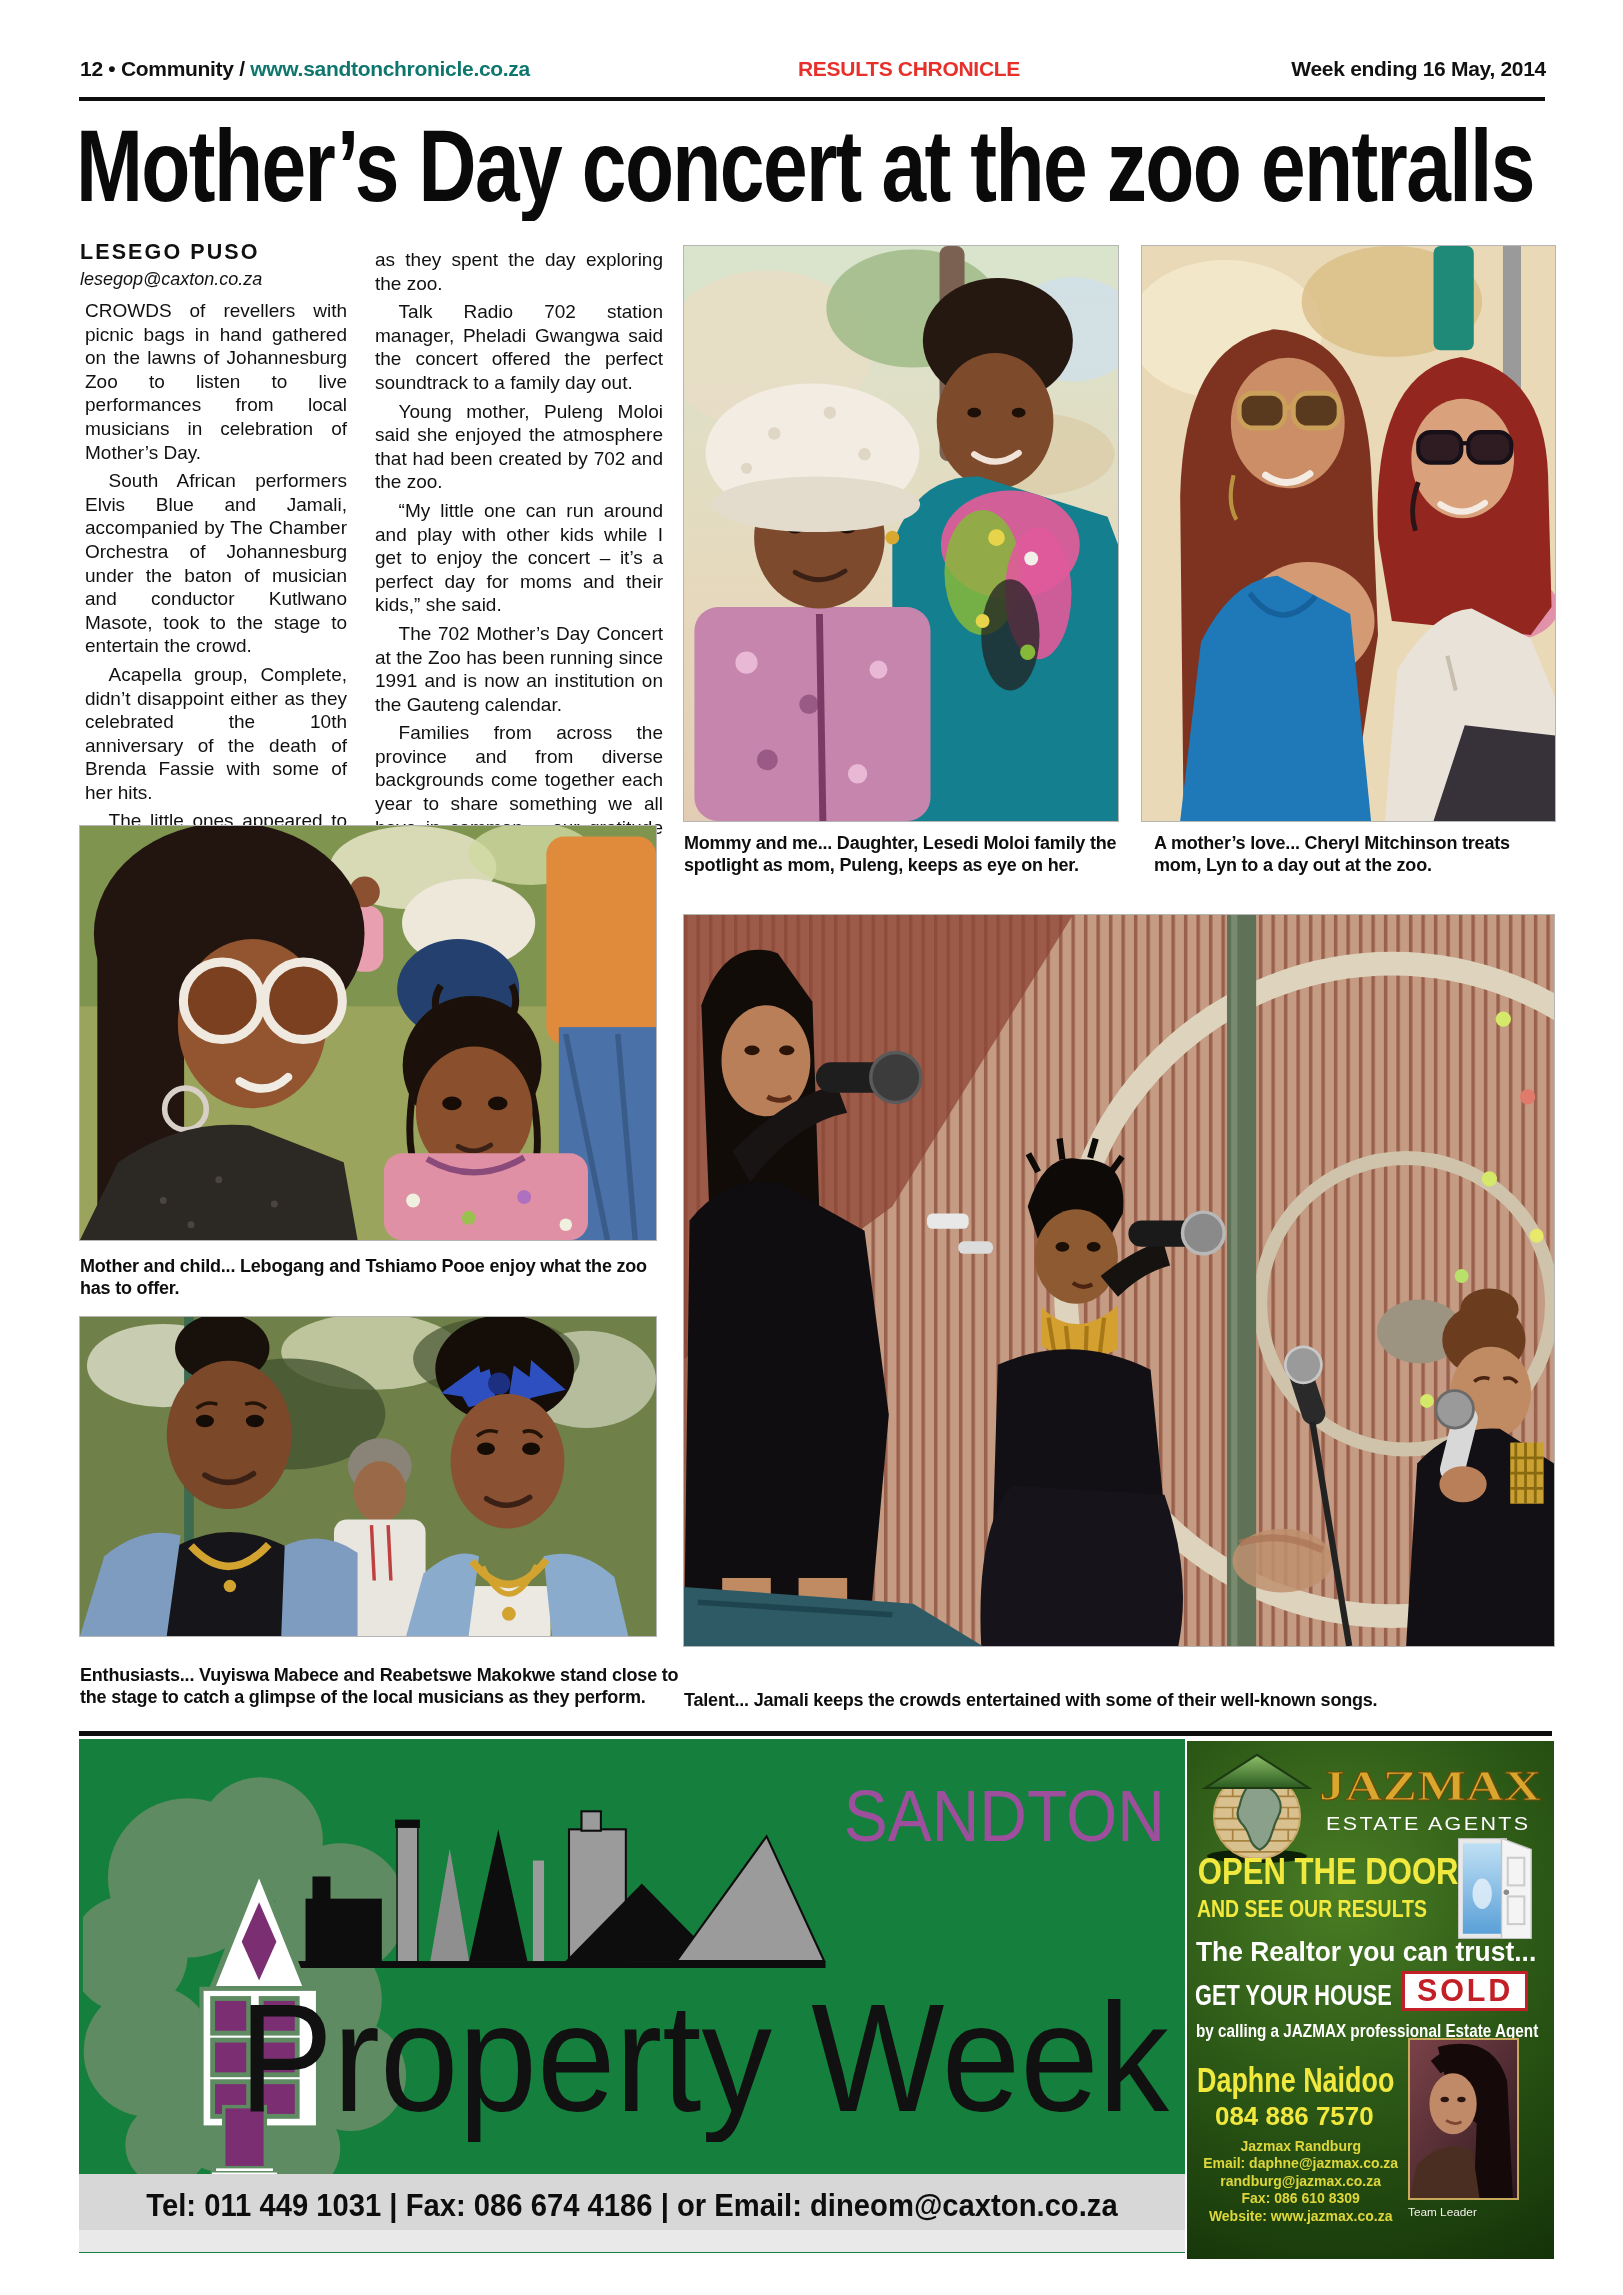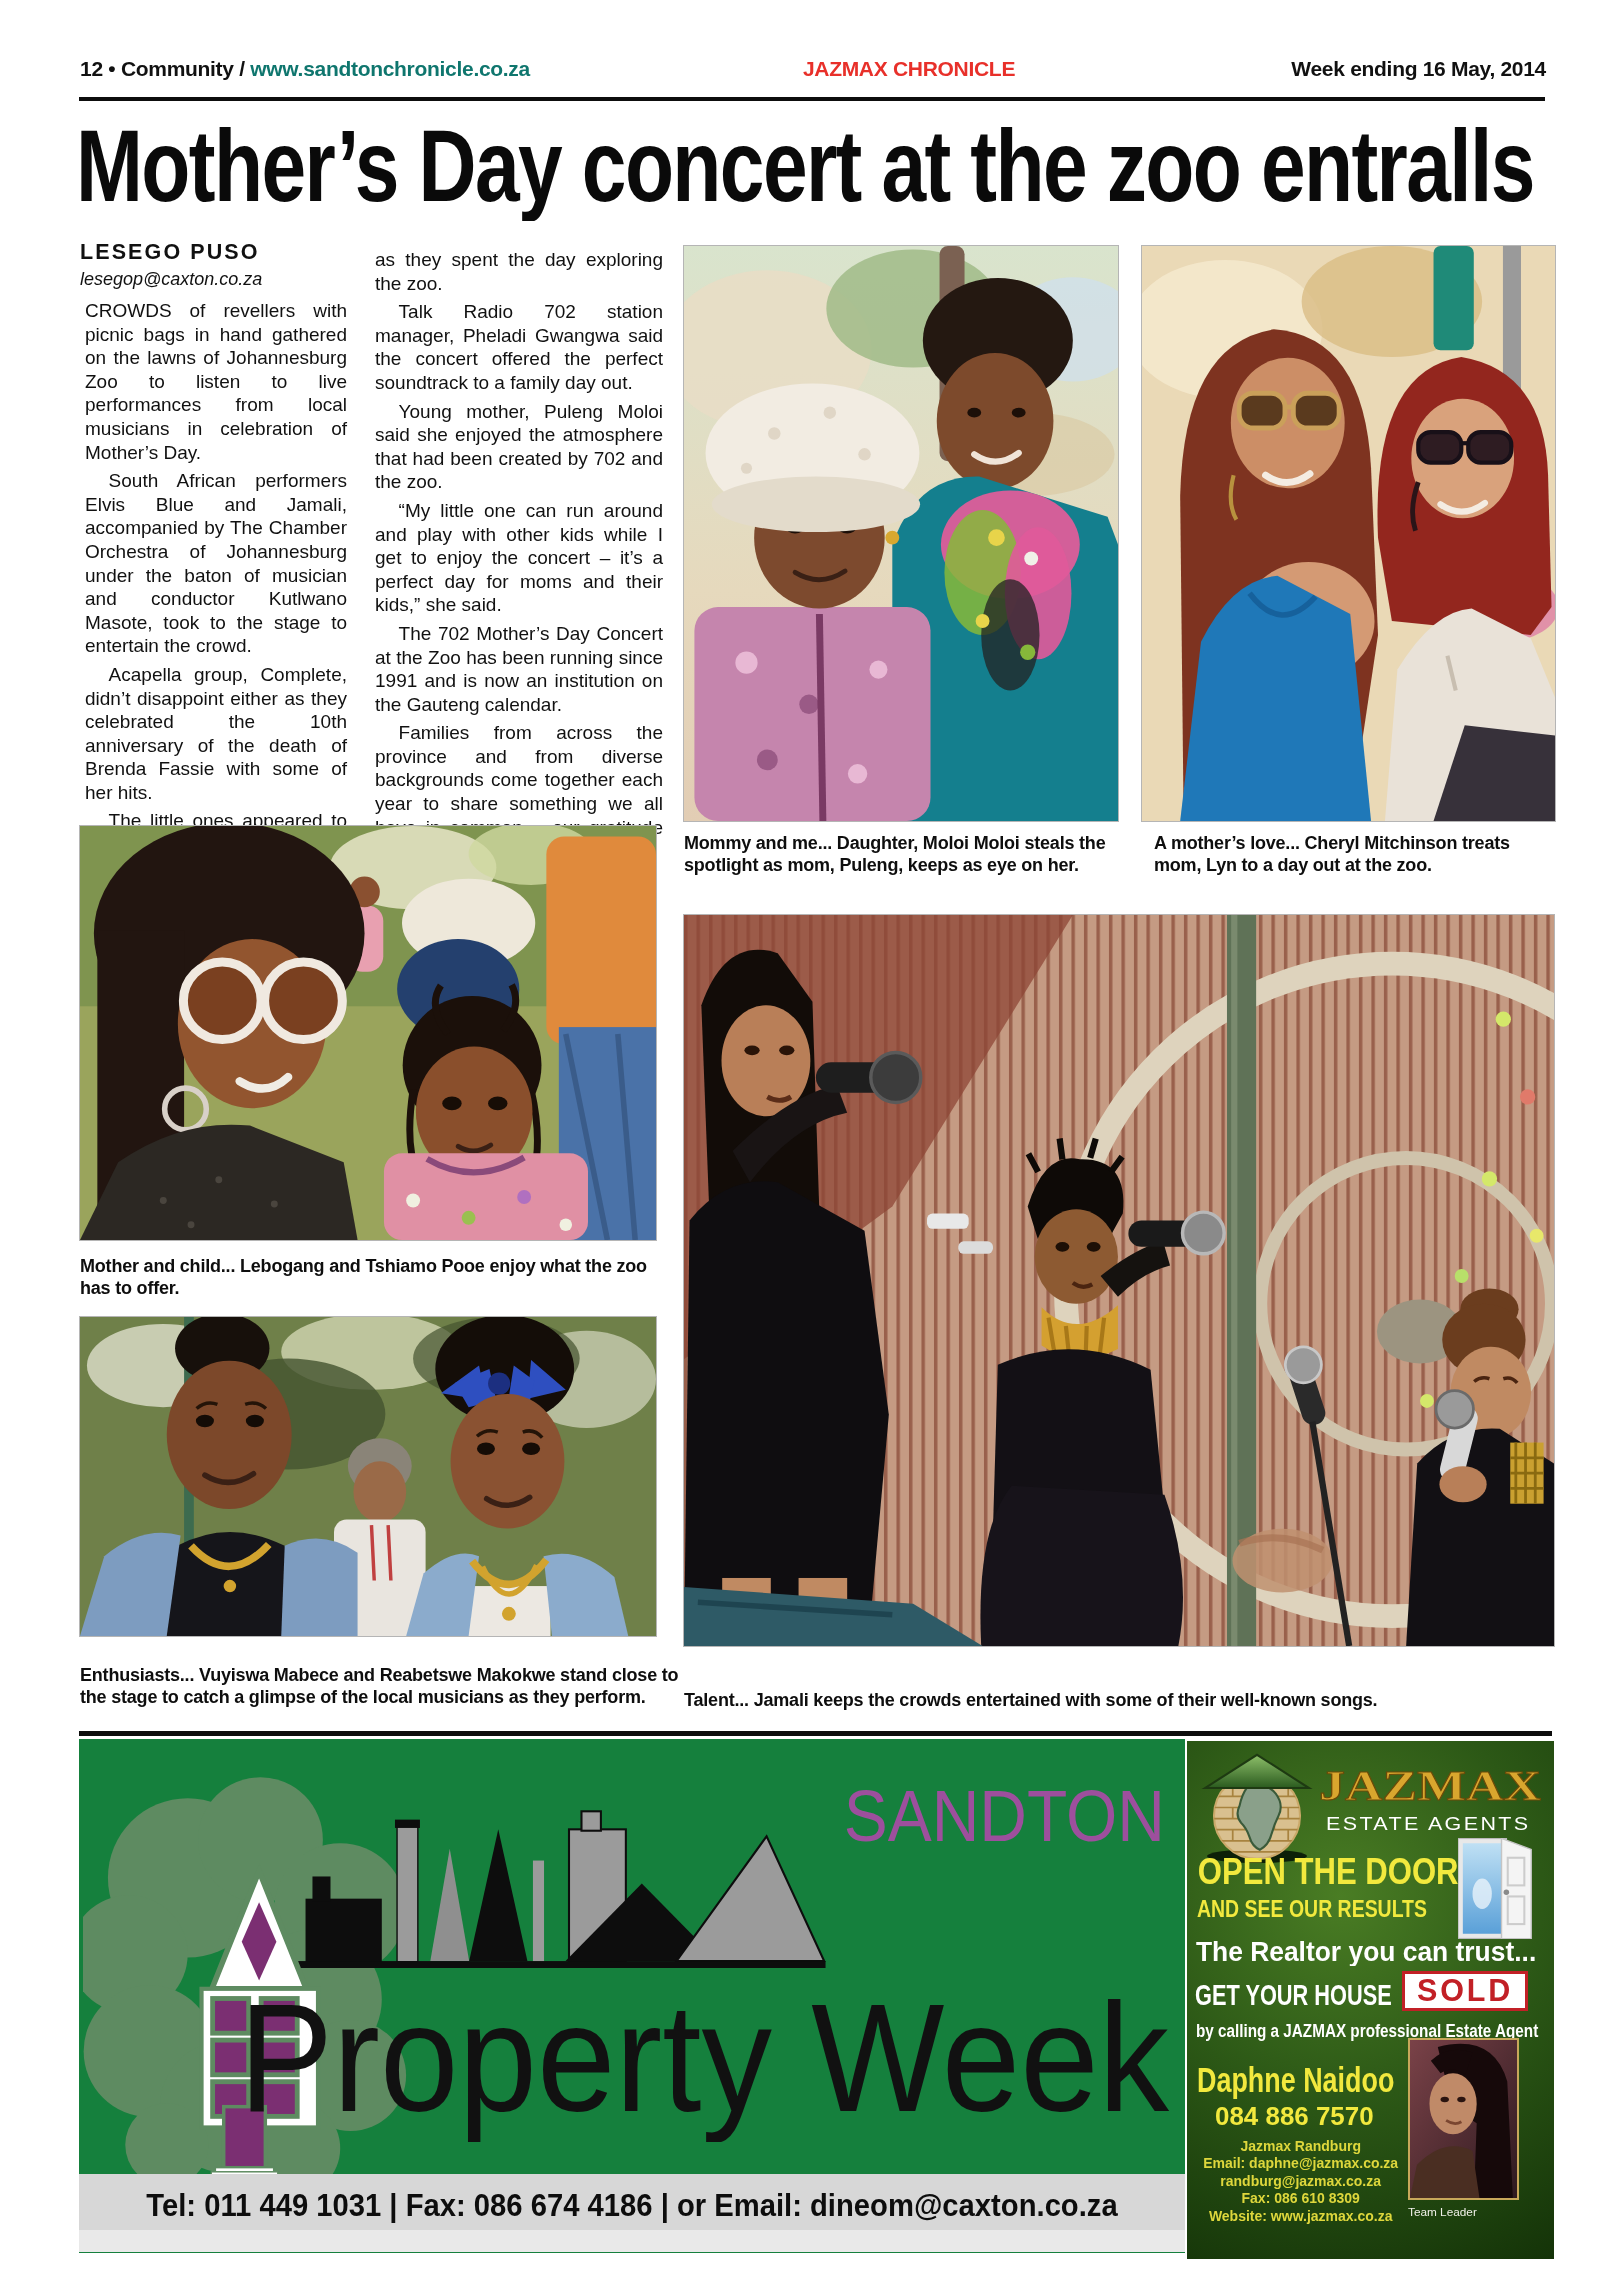--- a/index.html
+++ b/index.html
@@ -38,21 +38,21 @@
   svg text{font-family:"Liberation Sans",sans-serif;}
   svg text.serif{font-family:"Liberation Serif",serif;}
 </style>
 </head>
 <body>
 
 <div class="abs mast" style="left:80px;top:57px;">
   <span>12 • Community /</span>
   <span class="url">www.sandtonchronicle.co.za</span>
 </div>
-<div class="abs mast mast-center" style="left:746px;top:57px;width:326px;">JAZMAX CHRONICLE</div>
+<div class="abs mast mast-center" style="left:746px;top:57px;width:326px;">RESULTS CHRONICLE</div>
 <div class="abs mast" style="right:78px;top:57px;">Week ending 16 May, 2014</div>
 <div class="abs rule" style="left:79px;top:97px;width:1466px;height:3.5px;"></div>
 
 <svg class="abs" style="left:76px;top:111px;" width="1473" height="110" viewBox="0 0 2122 158">
   <text x="0" y="130" font-size="148" font-weight="bold" fill="#0a0a0a" letter-spacing="-3" textLength="2100" lengthAdjust="spacingAndGlyphs">Mother’s Day concert at the zoo entralls</text>
 </svg>
 
 <div class="abs byline-author" style="left:80px;top:240px;">LESEGO PUSO</div>
 <div class="abs byline-email" style="left:80px;top:269px;">lesegop@caxton.co.za</div>
 
@@ -151,21 +151,21 @@
   <rect x="470" y="268" width="62" height="44" rx="18" fill="#2e1c22" stroke="#181018" stroke-width="6"></rect>
   <path d="M460 284 L470 284" stroke="#181018" stroke-width="6"></path>
   <path d="M430 372 Q462 394 494 370" stroke="#f4ece2" stroke-width="9" fill="none" stroke-linecap="round"></path>
   <path d="M398 340 q-14 40 -4 70" stroke="#2a1418" stroke-width="7" fill="none"></path>
   <path d="M350 828 L368 610 Q420 525 475 522 L560 565 L595 650 L595 828 Z" fill="#e9e2d8"></path>
   <path d="M420 828 L465 690 L595 705 L595 828 Z" fill="#37313a"></path>
   <path d="M440 590 L452 640" stroke="#c8beb0" stroke-width="6"></path>
 </svg>
 </div>
 
-<div class="abs caption" style="left:684px;top:833px;width:444px;">Mommy and me... Daughter, Moloi Moloi steals the spotlight as mom, Puleng, keeps as eye on her.</div>
+<div class="abs caption" style="left:684px;top:833px;width:444px;">Mommy and me... Daughter, Lesedi Moloi family the spotlight as mom, Puleng, keeps as eye on her.</div>
 <div class="abs caption" style="left:1154px;top:833px;width:403px;">A mother’s love... Cheryl Mitchinson treats mom, Lyn to a day out at the zoo.</div>
 
 <div class="abs photo" style="left:80px;top:826px;width:576px;height:414px;">
 <svg width="576" height="414" viewBox="0 0 830 597" preserveAspectRatio="none">
   <rect width="830" height="280" fill="#7f944f"></rect>
   <rect y="260" width="830" height="337" fill="#9aa45c"></rect>
   <ellipse cx="480" cy="60" rx="120" ry="60" fill="#e8e6c8" opacity="0.85"></ellipse>
   <ellipse cx="650" cy="40" rx="90" ry="45" fill="#cfd8a0" opacity="0.8"></ellipse>
   <ellipse cx="240" cy="40" rx="80" ry="40" fill="#b8c288" opacity="0.7"></ellipse>
 

